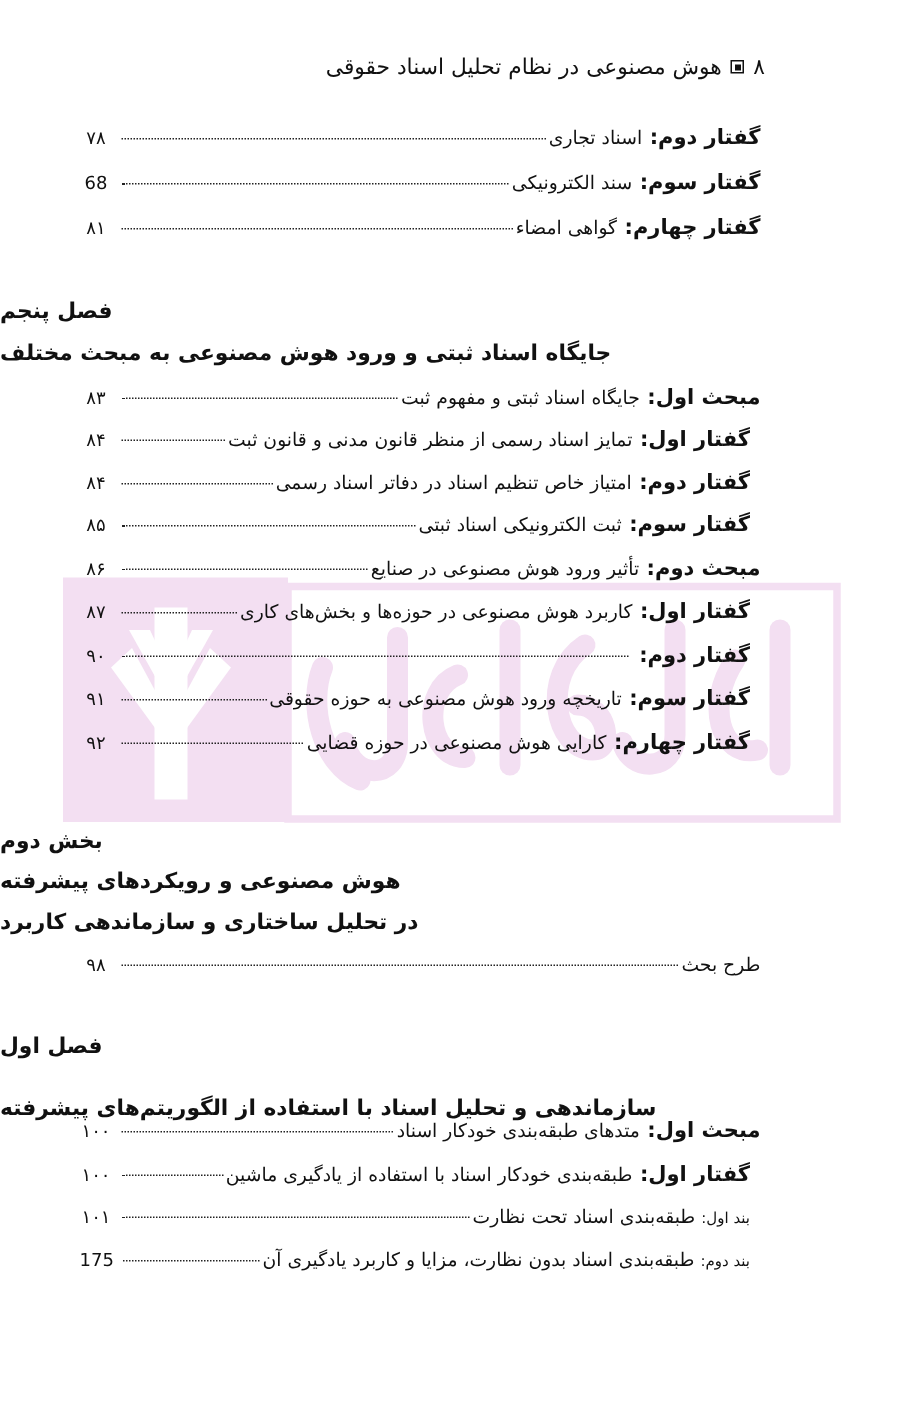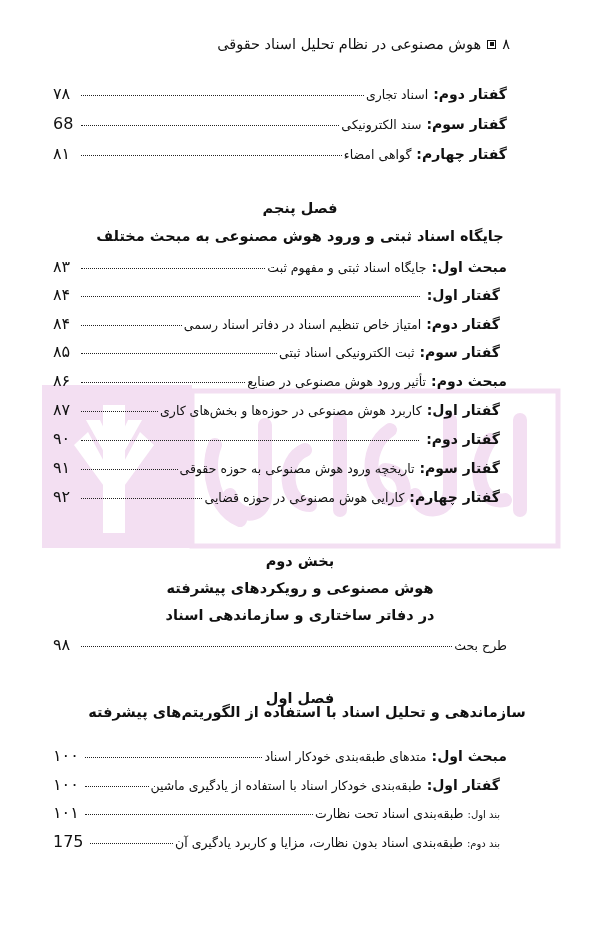--- a/index.html
+++ b/index.html
@@ -79,29 +79,29 @@
     .toc-row .bandlead { font-size: 10px; margin-left: 4px; }
     .toc-row .dots {
       flex: 1;
       border-bottom: 1.6px dotted #222;
       margin: 0 2px 0 6px;
       position: relative;
       top: -3px;
       min-width: 20px;
     }
     .toc-row .num {
-      font-size: 16px;
+      font-size: 12px;
       min-width: 22px;
+      text-align: center;
+    }
+
+    .heading {
+      position: absolute;
+      left: 0; right: 0;
       text-align: left;
-    }
-
-    .heading {
-      position: absolute;
-      left: 0; right: 0;
-      text-align: center;
       font-weight: bold;
       font-size: 14.5px;
       direction: rtl;
       white-space: nowrap;
     }
   </style>
 </head>
 <body>
 
 <div class="page">
@@ -163,20 +163,21 @@
     <div class="heading" style="top:228px;">جایگاه اسناد ثبتی و ورود هوش مصنوعی به مبحث مختلف</div>
 
     <div class="toc-row" style="top:257px;">
       <span class="lead">مبحث اول:</span>
       <span class="title">جایگاه اسناد ثبتی و مفهوم ثبت</span>
       <span class="dots"></span>
       <span class="num">۸۳</span>
     </div>
     <div class="toc-row indent" style="top:285px;">
       <span class="lead">گفتار اول:</span>
+      <span class="title">تمایز اسناد رسمی از منظر قانون مدنی و قانون ثبت</span>
       <span class="dots"></span>
       <span class="num">۸۴</span>
     </div>
     <div class="toc-row indent" style="top:314px;">
       <span class="lead">گفتار دوم:</span>
       <span class="title">امتیاز خاص تنظیم اسناد در دفاتر اسناد رسمی</span>
       <span class="dots"></span>
       <span class="num">۸۴</span>
     </div>
     <div class="toc-row indent" style="top:342px;">
@@ -210,30 +211,30 @@
     </div>
     <div class="toc-row indent" style="top:487px;">
       <span class="lead">گفتار چهارم:</span>
       <span class="title">کارایی هوش مصنوعی در حوزه قضایی</span>
       <span class="dots"></span>
       <span class="num">۹۲</span>
     </div>
 
     <div class="heading" style="top:553px;">بخش دوم</div>
     <div class="heading" style="top:580px;">هوش مصنوعی و رویکردهای پیشرفته</div>
-    <div class="heading" style="top:607px;">در دفاتر ساختاری و سازماندهی اسناد</div>
+    <div class="heading" style="top:607px;">در تحلیل ساختاری و سازماندهی کاربرد</div>
 
     <div class="toc-row" style="top:635px;">
       <span class="title">طرح بحث</span>
       <span class="dots"></span>
       <span class="num">۹۸</span>
     </div>
 
     <div class="heading" style="top:690px;">فصل اول</div>
-    <div class="heading" style="top:704px;padding-left:14px;">سازماندهی و تحلیل اسناد با استفاده از الگوریتم‌های پیشرفته</div>
+    <div class="heading" style="top:731px;">سازماندهی و تحلیل اسناد با استفاده از الگوریتم‌های پیشرفته</div>
 
     <div class="toc-row" style="top:746px;">
       <span class="lead">مبحث اول:</span>
       <span class="title">متدهای طبقه‌بندی خودکار اسناد</span>
       <span class="dots"></span>
       <span class="num">۱۰۰</span>
     </div>
     <div class="toc-row indent" style="top:775px;">
       <span class="lead">گفتار اول:</span>
       <span class="title">طبقه‌بندی خودکار اسناد با استفاده از یادگیری ماشین</span>

